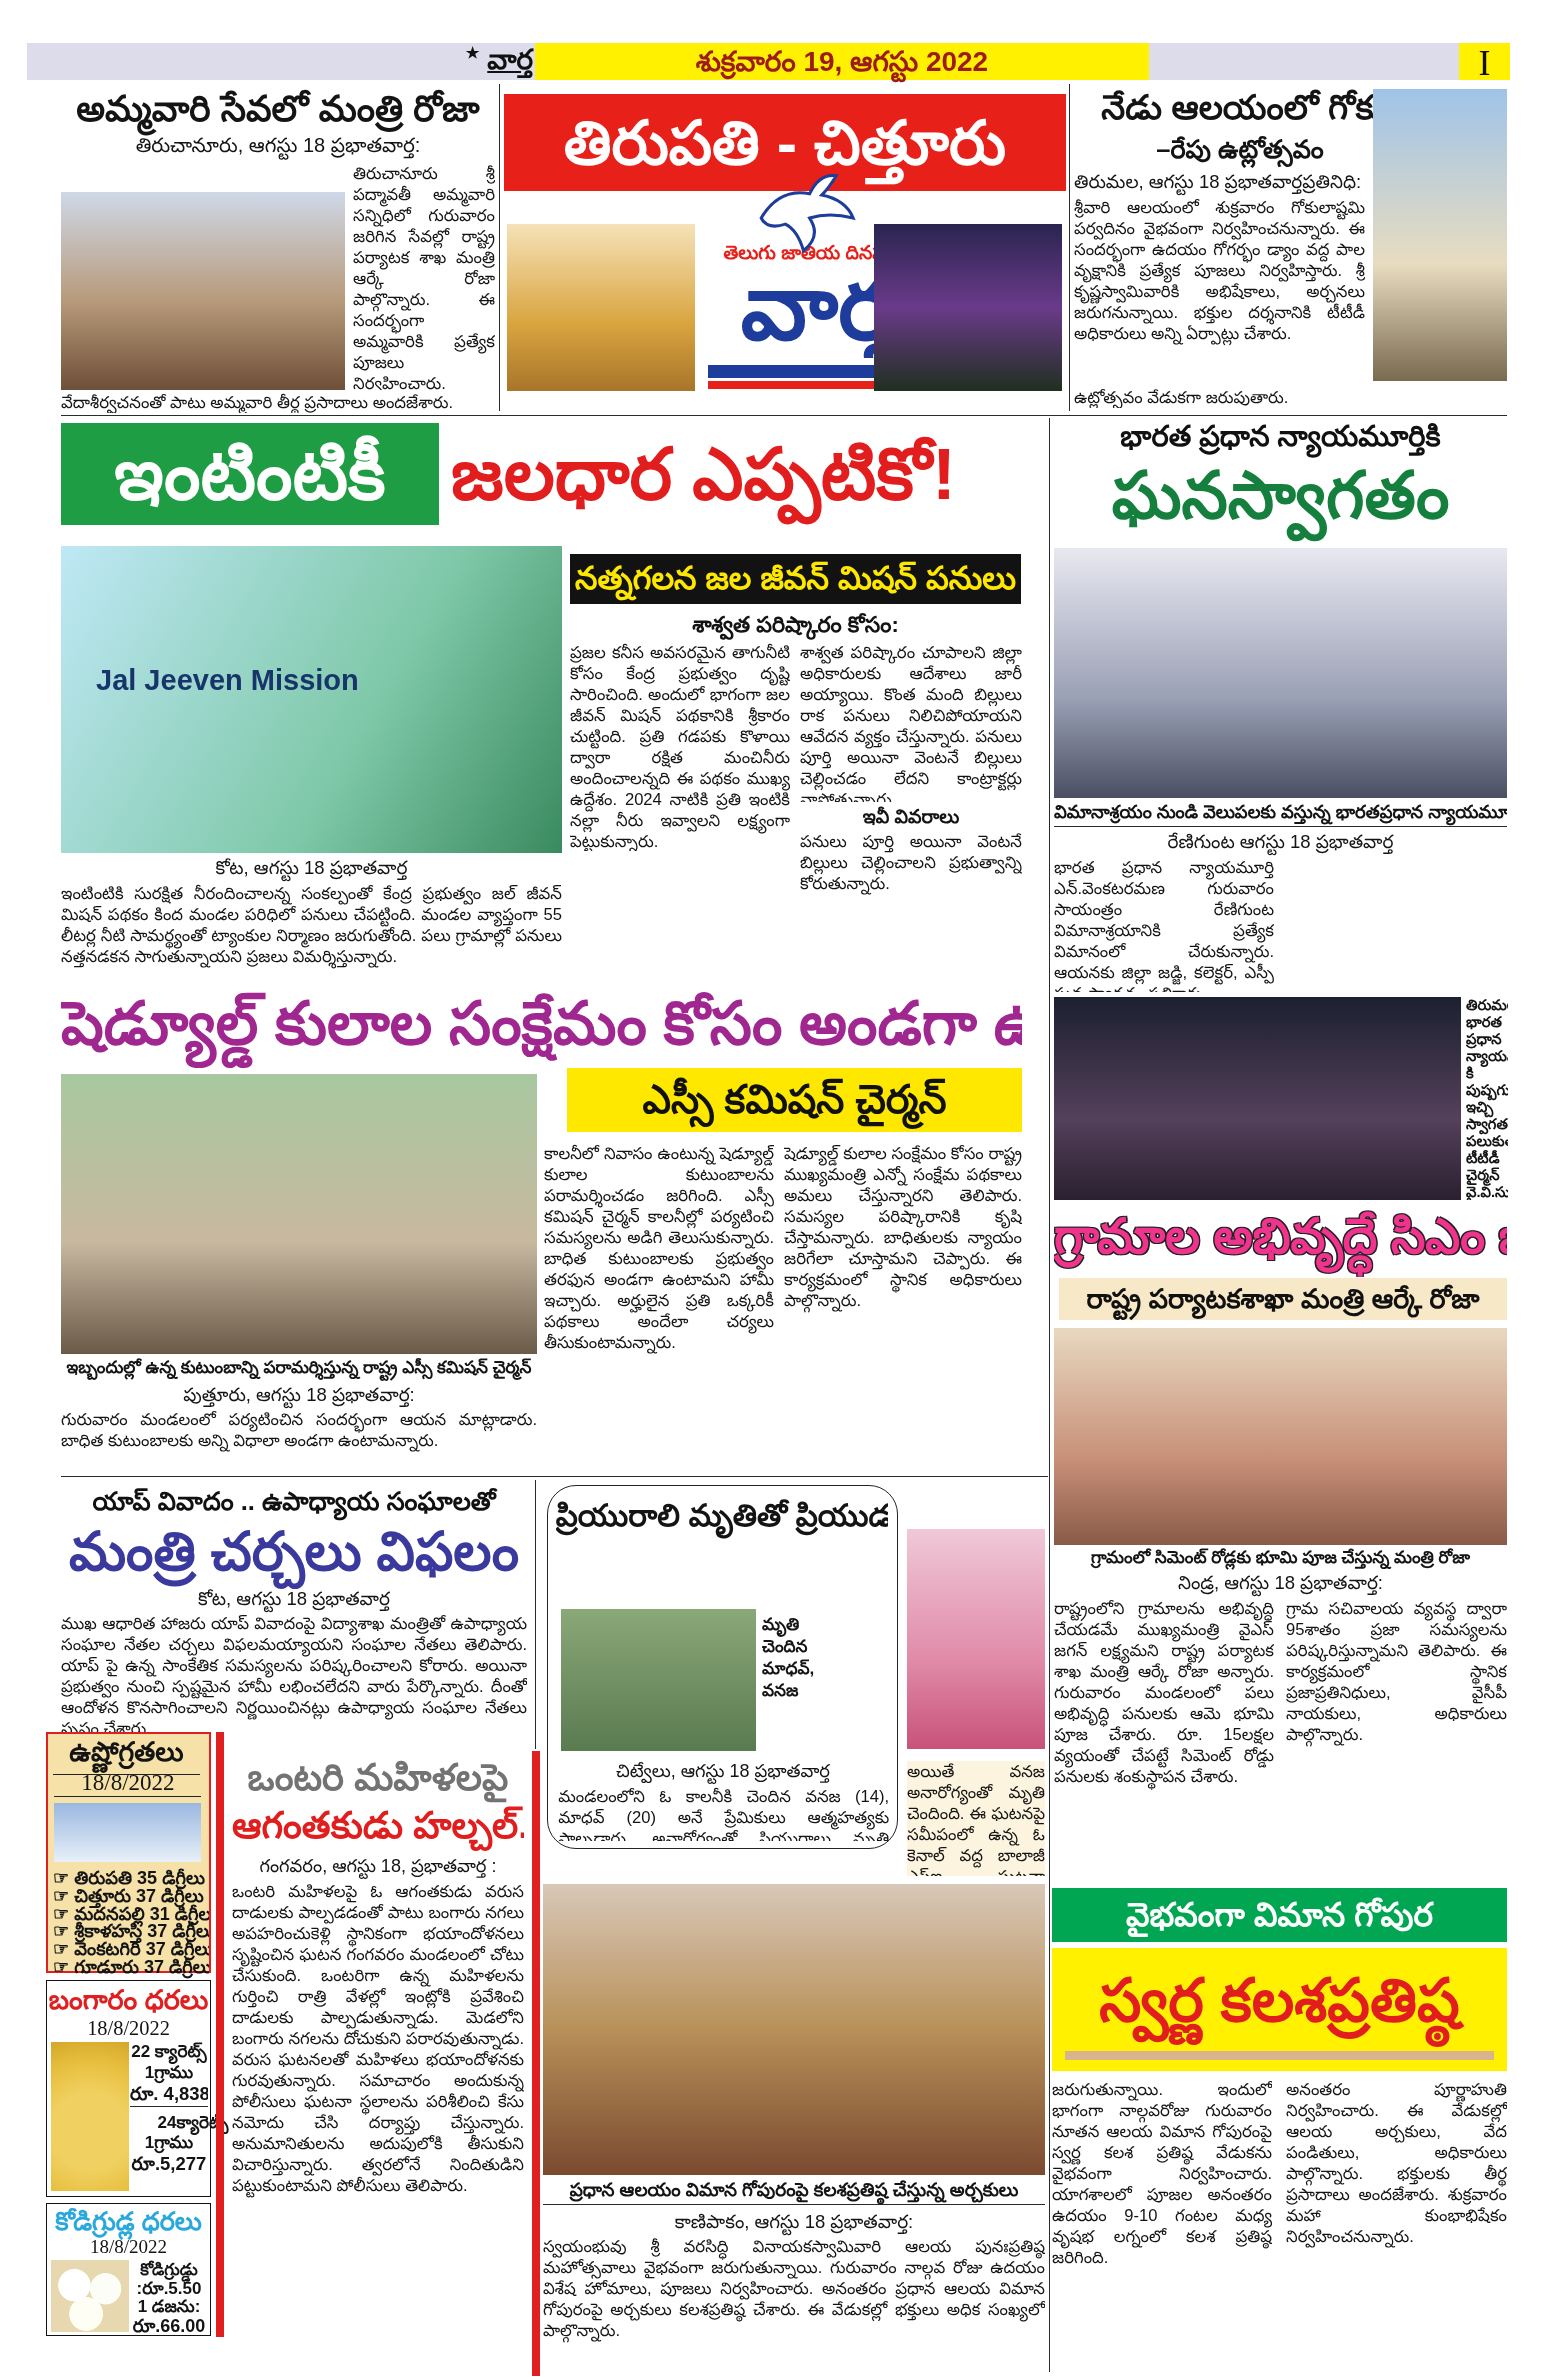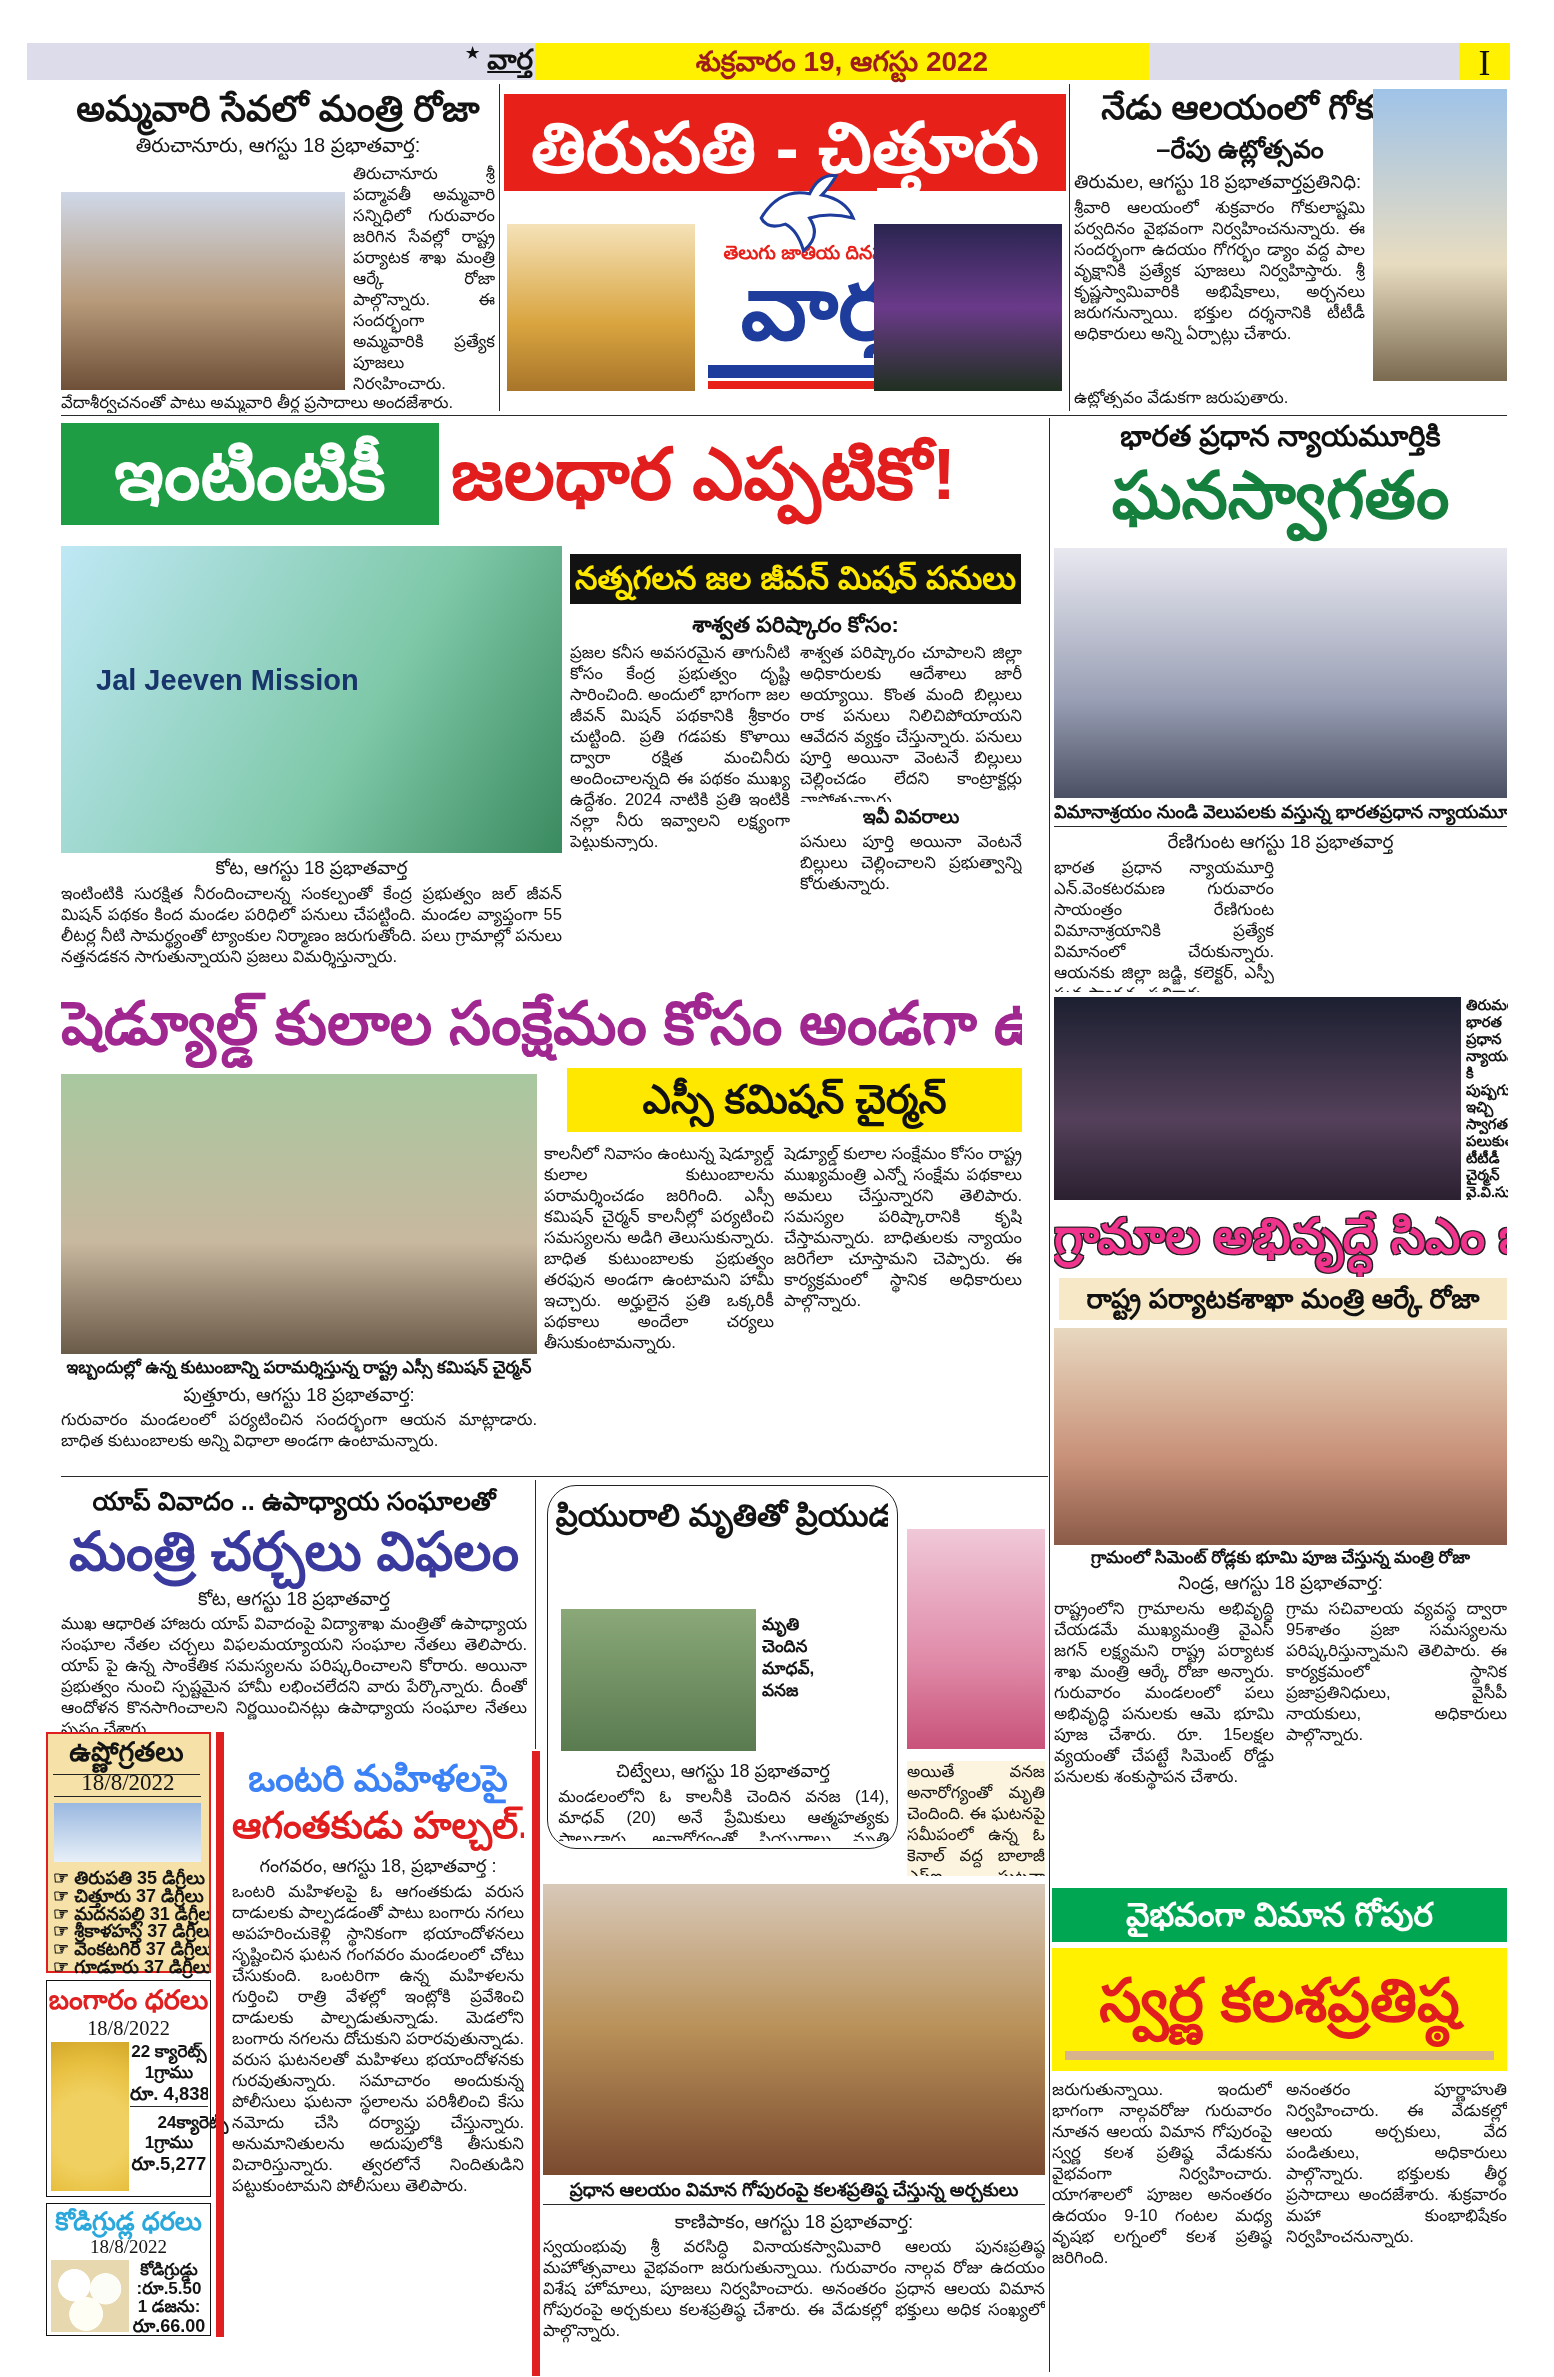--- a/index.html
+++ b/index.html
@@ -40,21 +40,21 @@
   <div class="abs nw c b" style="left:61px;top:88px;width:434px;font-size:36px;">అమ్మవారి సేవలో మంత్రి రోజా</div>
   <div class="abs dateline" style="left:61px;top:134px;width:434px;font-size:20px;">తిరుచానూరు, ఆగస్టు 18 ప్రభాతవార్త:</div>
   <div class="photo" style="left:61px;top:192px;width:284px;height:198px;background-image:linear-gradient(180deg,#cfd8e8 0%,#b79a7a 55%,#6e4f38 100%);"></div>
   <div class="abs body-text" style="left:353px;top:163px;width:142px;height:227px;">తిరుచానూరు శ్రీ పద్మావతీ అమ్మవారి సన్నిధిలో గురువారం జరిగిన సేవల్లో రాష్ట్ర పర్యాటక శాఖ మంత్రి ఆర్కే రోజా పాల్గొన్నారు. ఈ సందర్భంగా అమ్మవారికి ప్రత్యేక పూజలు నిర్వహించారు. ఆలయ అర్చకులు వేద మంత్రోచ్ఛారణల మధ్య మంత్రికి స్వాగతం పలికారు.</div>
   <div class="abs body-text nw" style="left:61px;top:392px;width:434px;">వేదాశీర్వచనంతో పాటు అమ్మవారి తీర్థ ప్రసాదాలు అందజేశారు.</div>
 
   <div class="vrule" style="left:499px;top:84px;height:327px;"></div>
 
   <div class="abs" style="left:504px;top:89px;width:562px;height:305px;">
     <div class="abs" style="left:0;top:5.1px;width:562px;height:97px;background:#e8201a;">
-      <div class="abs nw c b" style="left:0;top:14px;width:100%;font-size:70px;color:#fff;">తిరుపతి - చిత్తూరు</div>
+      <div class="abs nw c b" style="left:0;top:14px;width:100%;font-size:61px;color:#fff;">తిరుపతి - చిత్తూరు</div>
     </div>
     <div class="photo" style="left:3.2px;top:135px;width:188px;height:167px;background-image:linear-gradient(180deg,#f5e2b8,#d9a43f 60%,#a8752a);"></div>
     <div class="abs nw c b" style="left:201px;top:153px;width:224px;font-size:19px;color:#e8201a;">తెలుగు జాతీయ దినపత్రిక</div>
     <div class="abs nw c b" style="left:201px;top:167px;width:224px;font-size:93px;line-height:102px;color:#1e3c9c;">వార్త</div>
     <div class="abs" style="left:233px;top:72px;width:121px;height:102px;">
       <svg viewBox="0 0 100 80" width="121" height="102">
         <path d="M20 45 Q35 20 60 25 Q68 8 82 10 Q76 20 70 26 Q90 30 96 45 Q76 40 60 45 Q70 60 55 72 Q50 55 40 50 Q25 55 20 45 Z" fill="#ffffff" stroke="#1e3c9c" stroke-width="2.5"></path>
       </svg>
     </div>
     <div class="abs" style="left:204px;top:276px;width:217px;height:12.8px;background:#1e3c9c;"></div>
@@ -180,21 +180,21 @@
     <div class="abs nw c" style="left:0;top:32px;width:100%;font-size:19px;font-family:'Liberation Serif',serif;">18/8/2022</div>
     <div class="photo" style="left:3.8px;top:56px;width:78px;height:72px;background-color:#e8d8b0;background-image:radial-gradient(circle at 30% 35%, #fff 0 22%, rgba(0,0,0,0) 23%),radial-gradient(circle at 70% 40%, #fdfdf8 0 22%, rgba(0,0,0,0) 23%),radial-gradient(circle at 45% 75%, #fffef5 0 24%, rgba(0,0,0,0) 25%);"></div>
     <div class="abs nw c b" style="left:83px;top:56px;width:78px;font-size:16.6px;">కోడిగ్రుడ్డు</div>
     <div class="abs nw c b" style="left:83px;top:75px;width:78px;font-size:17px;">:రూ.5.50</div>
     <div class="abs nw c b" style="left:83px;top:93px;width:78px;font-size:17px;">1 డజను:</div>
     <div class="abs nw c b" style="left:83px;top:112px;width:78px;font-size:18px;">రూ.66.00</div>
   </div>
 
   <div class="redbar" style="left:216px;top:1732px;height:605px;"></div>
 
-  <div class="abs nw c b" style="left:232px;top:1757px;width:292px;font-size:37px;color:#3b82f6;font-family:Liberation Serif, serif;">ఒంటరి మహిళలపై</div>
+  <div class="abs nw c b" style="left:232px;top:1757px;width:292px;font-size:37px;color:#737373;">ఒంటరి మహిళలపై</div>
   <div class="abs nw c b" style="left:232px;top:1805px;width:292px;font-size:37px;color:#e11d1d;">ఆగంతకుడు హల్చల్..!</div>
   <div class="abs dateline" style="left:232px;top:1856px;width:292px;font-size:18px;">గంగవరం, ఆగస్టు 18, ప్రభాతవార్త :</div>
   <div class="abs body-text" style="left:232px;top:1881px;width:292px;height:455px;">ఒంటరి మహిళలపై ఓ ఆగంతకుడు వరుస దాడులకు పాల్పడడంతో పాటు బంగారు నగలు అపహరించుకెళ్లి స్థానికంగా భయాందోళనలు సృష్టించిన ఘటన గంగవరం మండలంలో చోటు చేసుకుంది. ఒంటరిగా ఉన్న మహిళలను గుర్తించి రాత్రి వేళల్లో ఇంట్లోకి ప్రవేశించి దాడులకు పాల్పడుతున్నాడు. మెడలోని బంగారు నగలను దోచుకుని పరారవుతున్నాడు. వరుస ఘటనలతో మహిళలు భయాందోళనకు గురవుతున్నారు. సమాచారం అందుకున్న పోలీసులు ఘటనా స్థలాలను పరిశీలించి కేసు నమోదు చేసి దర్యాప్తు చేస్తున్నారు. అనుమానితులను అదుపులోకి తీసుకుని విచారిస్తున్నారు. త్వరలోనే నిందితుడిని పట్టుకుంటామని పోలీసులు తెలిపారు.</div>
 
   <div class="redbar" style="left:532px;top:1751px;height:625px;"></div>
 
   <div class="photo" style="left:543px;top:1884px;width:502px;height:291px;background-image:linear-gradient(180deg,#d8c8b8,#b89058 50%,#7a4a30);"></div>
   <div class="abs caption" style="left:543px;top:2179px;width:502px;font-size:18.5px;white-space:nowrap;">ప్రధాన ఆలయం విమాన గోపురంపై కలశప్రతిష్ఠ చేస్తున్న అర్చకులు</div>
   <div class="hrule" style="left:543px;top:2204px;width:502px;"></div>
   <div class="abs dateline" style="left:543px;top:2211px;width:502px;">కాణిపాకం, ఆగస్టు 18 ప్రభాతవార్త:</div>

